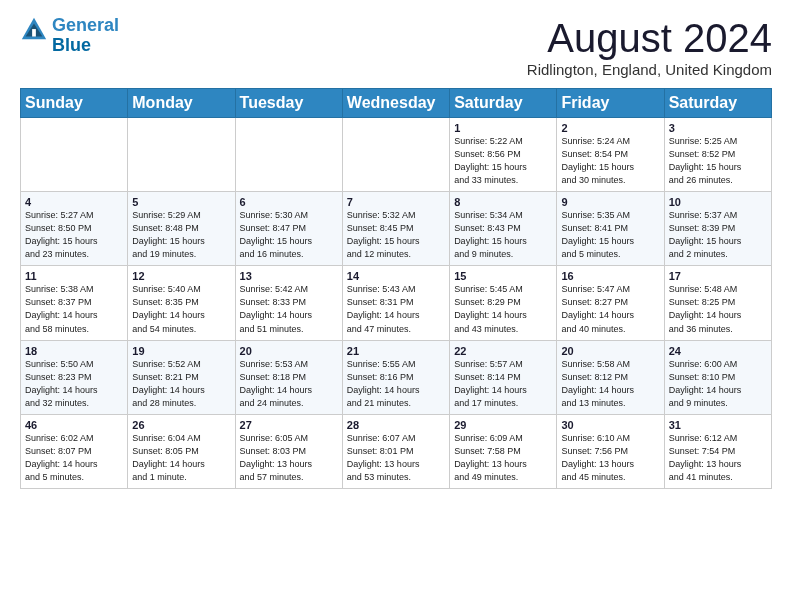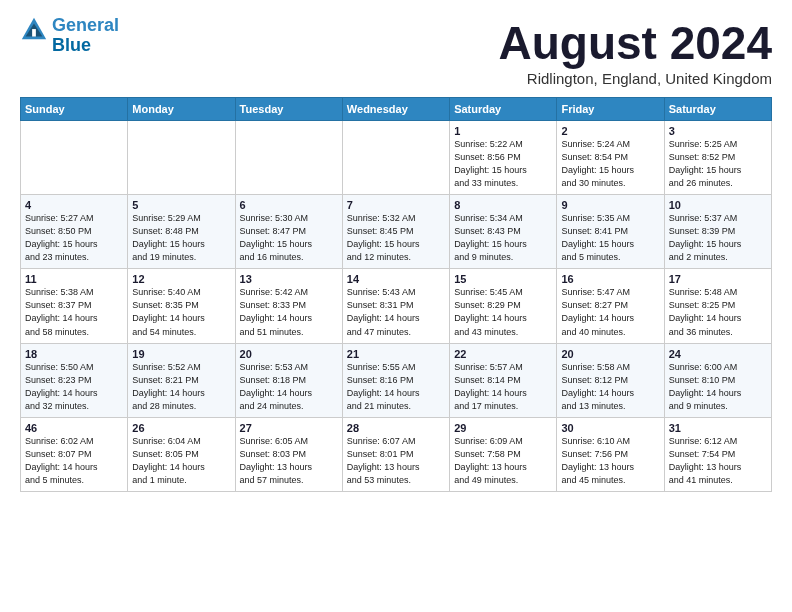--- a/index.html
+++ b/index.html
@@ -34,40 +34,40 @@
     }
     .logo-icon {
       width: 28px;
       height: 28px;
       margin-right: 4px;
     }
     .title-block {
       text-align: right;
     }
     .month-title {
-      font-size: 46px;
-      font-weight: bold;
+      font-size: 40px;
+      font-weight: normal;
       color: #1a1a2e;
     }
     .location {
       font-size: 15px;
       color: #333;
       font-weight: normal;
     }
     table {
       width: 100%;
       border-collapse: collapse;
       font-size: 9.5px;
     }
     thead tr th {
       background: #2e86c1;
       color: #fff;
       padding: 5px 4px;
       text-align: left;
-      font-size: 11px;
+      font-size: 16px;
       font-weight: bold;
       border: 1px solid #2471a3;
     }
     tbody tr td {
       border: 1px solid #ccc;
       vertical-align: top;
       padding: 4px 4px;
       width: 14.28%;
       height: 72px;
       background: #fff;

